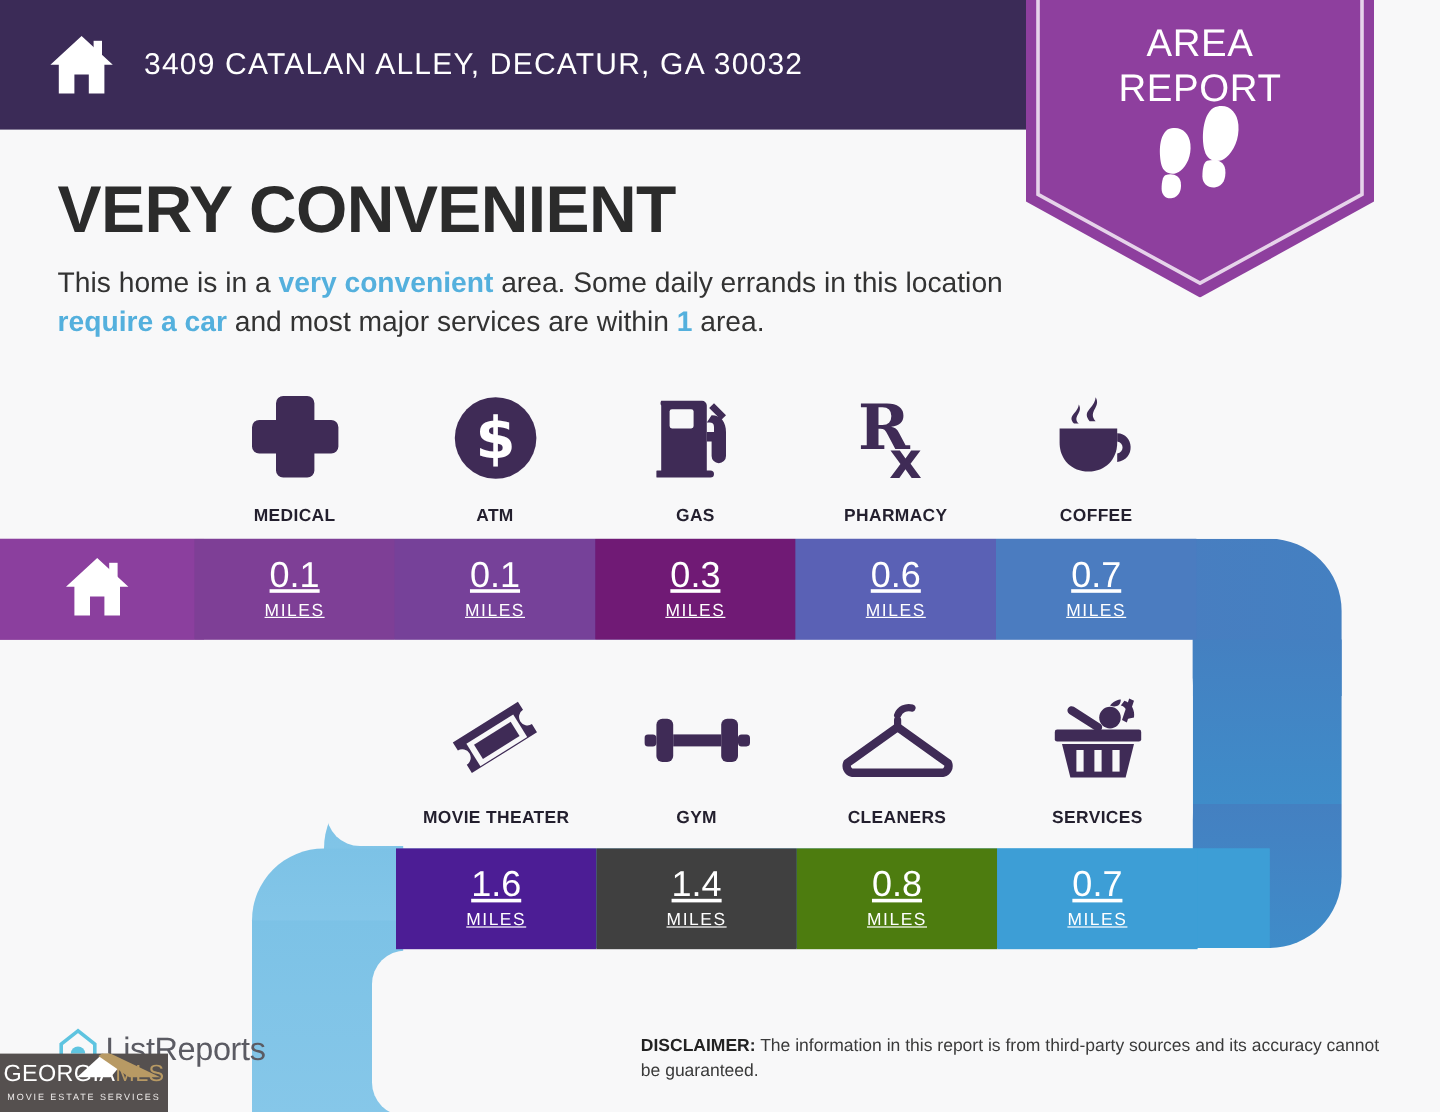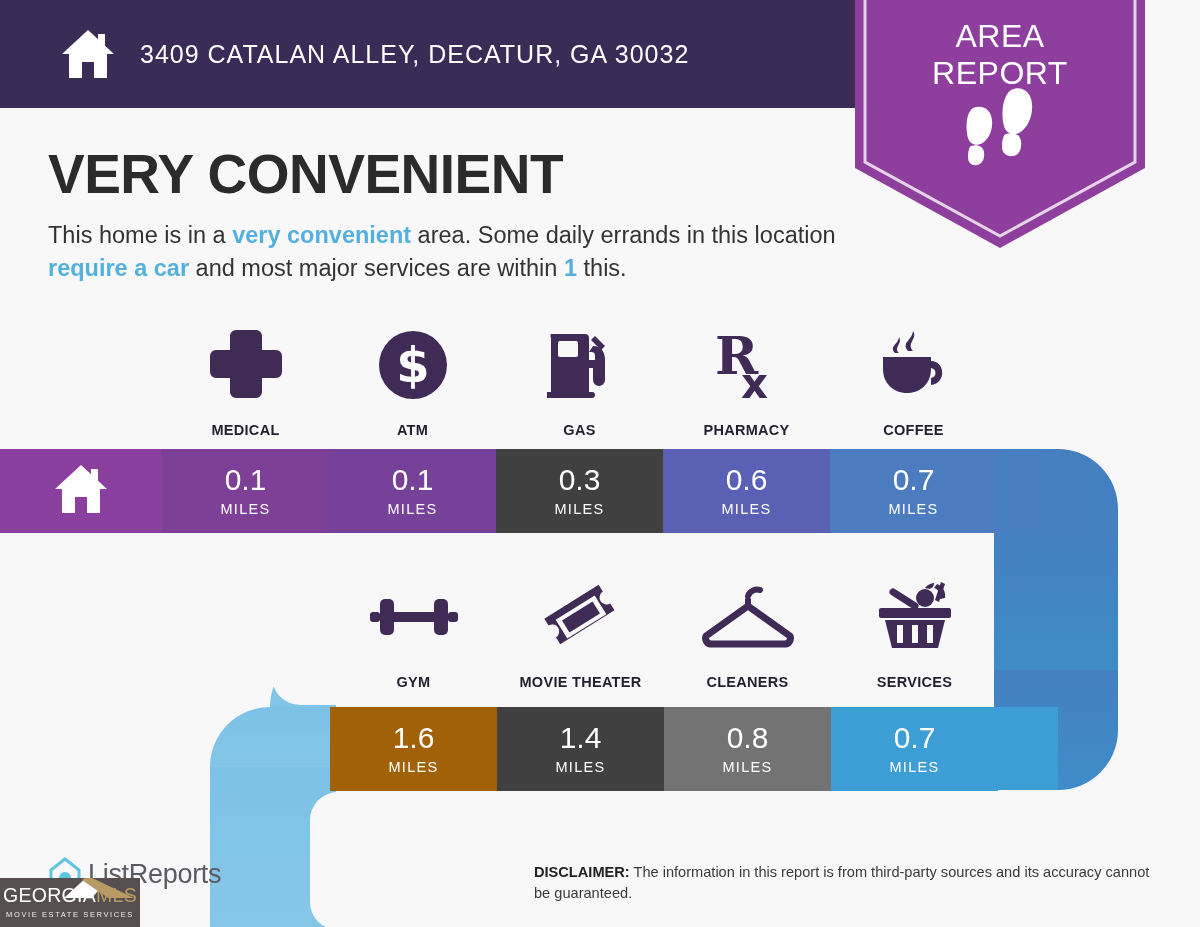--- a/index.html
+++ b/index.html
@@ -8,21 +8,21 @@
     font-family:"Liberation Sans", sans-serif;
     background:#f8f8f9;
     position:relative;
     overflow:hidden;
   }
 
   
   .header{
     position:absolute; left:0; top:0; width:860px; height:108px;
     background:#3b2b57;
-    display:flex; align-items:center; padding-left:60px; gap:24px;
+    display:flex; align-items:center; padding-left:40px; gap:24px;
   }
   .header .addr{
     color:#ffffff; font-size:25px; letter-spacing:1.0px; font-weight:400;
     white-space:nowrap;
   }
   .home-ico-hdr{ width:56px; height:52px; flex:0 0 auto; }
 
   
   .pennant{
     position:absolute; left:855px; top:-10px; width:290px; height:258px;
@@ -66,21 +66,21 @@
     margin-top:20px; font-size:14.5px; font-weight:700; color:#231f2e;
     letter-spacing:.3px; white-space:nowrap;
   }
 
   
   .dist-row{ position:absolute; display:flex; height:84px; }
   .dist-row.r1{ left:162px; top:449px; width:835px; }
   .dist-row.r2{ left:330px; top:707px; width:668px; }
   .dist-cell{
     flex:1 1 0; display:flex; flex-direction:column;
-    align-items:center; justify-content:center; color:#fff;
+    align-items:center; justify-content:center; color:#fff;text-decoration:underline;
   }
   .dist-val{ font-size:30px; font-weight:400; line-height:1; }
   .dist-unit{ font-size:14.5px; font-weight:400; letter-spacing:1.3px; margin-top:6px; }
 
   
   .home-cell{
     position:absolute; left:0; top:449px; width:162px; height:84px;
     display:flex; align-items:center; justify-content:center;
   }
 
@@ -129,21 +129,21 @@
     </g>
   </svg>
   <div class="pennant-text">
     <div>AREA</div>
     <div>REPORT</div>
   </div>
 </div>
 
 <div class="headline">
   <h1>VERY CONVENIENT</h1>
-  <p><span>This home is in a </span><span class="hl">very convenient</span><span> area. Some daily errands in this location </span><span class="hl">require a car</span><span> and most major services are within </span><span class="hl">1</span><span> this.</span></p>
+  <p><span>This home is in a </span><span class="hl">very convenient</span><span> area. Some daily errands in this location </span><span class="hl">require a car</span><span> and most major services are within </span><span class="hl">1</span><span> area.</span></p>
 </div>
 
 <div class="ribbon">
   <svg viewBox="0 0 1200 500" xmlns="http://www.w3.org/2000/svg">
     <defs>
       <linearGradient id="gA" x1="0" y1="0" x2="1" y2="0">
         <stop offset="0" stop-color="#8b3f9e"></stop>
         <stop offset="0.14" stop-color="#7e3f96"></stop>
         <stop offset="0.33" stop-color="#6f4699"></stop>
         <stop offset="0.55" stop-color="#5b60b4"></stop>
@@ -257,60 +257,60 @@
 
 <div class="dist-row r1">
   <div class="dist-cell" style="background: rgb(126, 63, 150);">
     <span class="dist-val">0.1</span>
     <span class="dist-unit">MILES</span>
   </div>
   <div class="dist-cell" style="background: rgb(118, 65, 153);">
     <span class="dist-val">0.1</span>
     <span class="dist-unit">MILES</span>
   </div>
-  <div class="dist-cell" style="background: #404040;">
+  <div class="dist-cell" style="background: #701a75;">
     <span class="dist-val">0.3</span>
     <span class="dist-unit">MILES</span>
   </div>
   <div class="dist-cell" style="background: rgb(90, 97, 181); align-items: center;">
     <span class="dist-val">0.6</span>
     <span class="dist-unit">MILES</span>
   </div>
   <div class="dist-cell" style="background: rgb(75, 124, 192);">
     <span class="dist-val">0.7</span>
     <span class="dist-unit">MILES</span>
   </div>
 </div>
 
 <div class="icon-row row2">
+
+  <div class="icon-cell">
+    <div class="icon-glyph">
+      <svg width="80" height="72" viewBox="0 0 80 72">
+        <g transform="rotate(-32 40 36)">
+          <path d="M8 18 h64 v8 a7 7 0 0 0 0 14 v8 H8 v-8 a7 7 0 0 0 0 -14 Z" fill="#3f2b56"></path>
+          <path d="M17 25 h46 v22 H17 Z" fill="#f8f8f9"></path>
+          <path d="M22 29 h36 v14 H22 Z" fill="#3f2b56"></path>
+        </g>
+      </svg>
+    </div>
+    <div class="icon-label">MOVIE THEATER</div>
+  </div>
 
   <div class="icon-cell">
     <div class="icon-glyph">
       <svg width="88" height="60" viewBox="0 0 88 60">
         <rect x="0" y="25" width="10" height="10" rx="3" fill="#3f2b56"></rect>
         <rect x="10" y="12" width="14" height="36" rx="5" fill="#3f2b56"></rect>
         <rect x="24" y="25" width="40" height="10" fill="#3f2b56"></rect>
         <rect x="64" y="12" width="14" height="36" rx="5" fill="#3f2b56"></rect>
         <rect x="78" y="25" width="10" height="10" rx="3" fill="#3f2b56"></rect>
       </svg>
     </div>
     <div class="icon-label">GYM</div>
-  </div>
-
-  <div class="icon-cell">
-    <div class="icon-glyph">
-      <svg width="80" height="72" viewBox="0 0 80 72">
-        <g transform="rotate(-32 40 36)">
-          <path d="M8 18 h64 v8 a7 7 0 0 0 0 14 v8 H8 v-8 a7 7 0 0 0 0 -14 Z" fill="#3f2b56"></path>
-          <path d="M17 25 h46 v22 H17 Z" fill="#f8f8f9"></path>
-          <path d="M22 29 h36 v14 H22 Z" fill="#3f2b56"></path>
-        </g>
-      </svg>
-    </div>
-    <div class="icon-label">MOVIE THEATER</div>
   </div>
 
   <div class="icon-cell">
     <div class="icon-glyph">
       <svg width="100" height="62" viewBox="0 0 100 62">
         <path d="M50 10 a10 10 0 0 1 12 -6" fill="none" stroke="#3f2b56" stroke-width="6" stroke-linecap="round"></path>
         <path d="M50 14 v6" fill="none" stroke="#3f2b56" stroke-width="6" stroke-linecap="round"></path>
         <path d="M50 20 L8 50 a6 6 0 0 0 4 8 h76 a6 6 0 0 0 4 -8 Z" fill="none" stroke="#3f2b56" stroke-width="7" stroke-linejoin="round"></path>
       </svg>
     </div>
@@ -330,29 +330,29 @@
         <rect x="22" y="45" width="6" height="18" fill="#f8f8f9"></rect>
         <rect x="37" y="45" width="6" height="18" fill="#f8f8f9"></rect>
         <rect x="52" y="45" width="6" height="18" fill="#f8f8f9"></rect>
       </svg>
     </div>
     <div class="icon-label">SERVICES</div>
   </div>
 </div>
 
 <div class="dist-row r2">
-  <div class="dist-cell" style="background: #a16207;">
+  <div class="dist-cell" style="background: #4c1d95;">
     <span class="dist-val">1.6</span>
     <span class="dist-unit">MILES</span>
   </div>
   <div class="dist-cell" style="background: #404040;">
     <span class="dist-val">1.4</span>
     <span class="dist-unit">MILES</span>
   </div>
-  <div class="dist-cell" style="background: #737373;">
+  <div class="dist-cell" style="background: #4d7c0f;">
     <span class="dist-val">0.8</span>
     <span class="dist-unit">MILES</span>
   </div>
   <div class="dist-cell" style="background: rgb(61, 158, 214);">
     <span class="dist-val">0.7</span>
     <span class="dist-unit">MILES</span>
   </div>
 </div>
 
 <div class="lr-logo">

